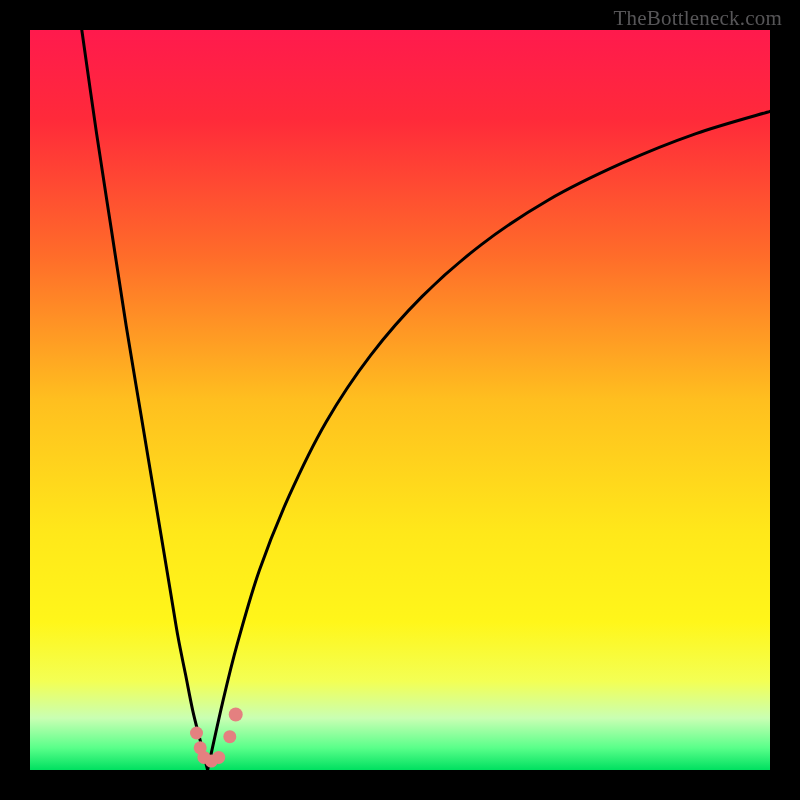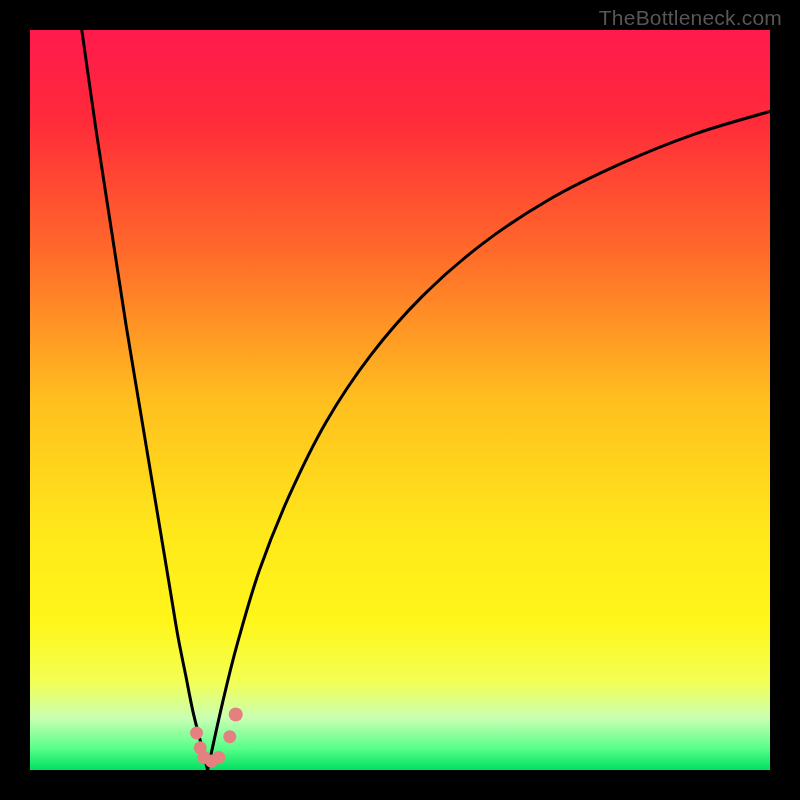--- a/index.html
+++ b/index.html
@@ -37,20 +37,21 @@
     height: 100%;
   }
   #watermark {
     position: absolute;
     top: 6px;
     right: 18px;
     color: #575658;
     font-size: 21px;
     letter-spacing: 0.2px;
     font-weight: 400;
+    font-family: Liberation Serif, serif;
   }
 </style>
 </head>
 <body>
 
 <div id="frame">
   <div id="plot">
     <div id="gradient" style="background: linear-gradient(rgb(255, 26, 77) 0%, rgb(255, 42, 58) 12%, rgb(255, 106, 42) 30%, rgb(255, 191, 31) 50%, rgb(255, 232, 26) 68%, rgb(255, 246, 26) 80%, rgb(243, 255, 84) 88%, rgb(201, 255, 179) 93%, rgb(90, 255, 138) 97%, rgb(0, 224, 96) 100%);"></div>
     <svg class="curves" viewBox="0 0 740 740" preserveAspectRatio="none">
       <path id="left-path" fill="none" stroke-linecap="round" d="M 51.80 0.00 C 54.27 17.27, 61.67 70.30, 66.60 103.60 C 71.53 136.90, 76.47 167.73, 81.40 199.80 C 86.33 231.87, 91.27 265.17, 96.20 296.00 C 101.13 326.83, 106.07 355.20, 111.00 384.80 C 115.93 414.40, 120.87 444.00, 125.80 473.60 C 130.73 503.20, 136.90 540.20, 140.60 562.40 C 144.30 584.60, 145.53 593.23, 148.00 606.80 C 150.47 620.37, 152.93 631.47, 155.40 643.80 C 157.87 656.13, 160.33 669.70, 162.80 680.80 C 165.27 691.90, 167.73 700.53, 170.20 710.40 C 172.67 720.27, 176.37 735.07, 177.60 740.00" stroke="#000000" stroke-width="3"></path>

